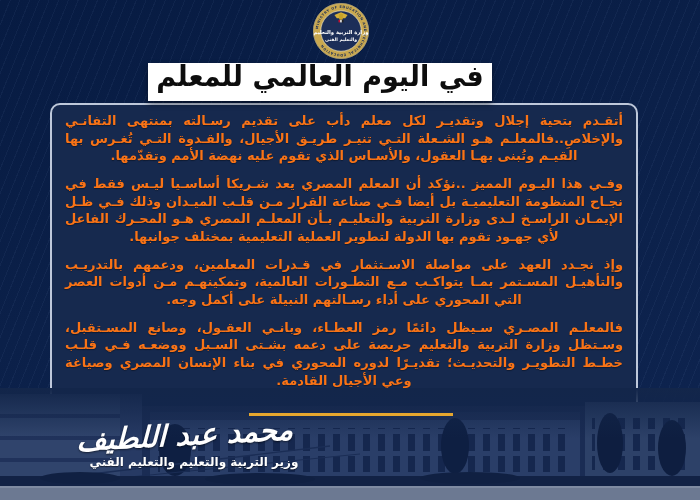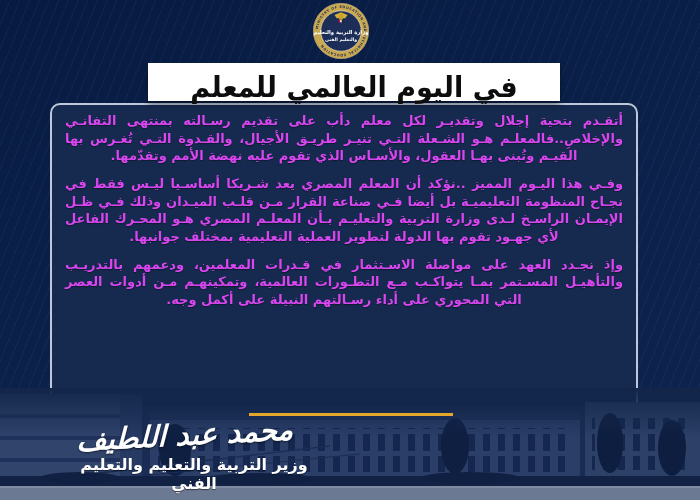--- a/index.html
+++ b/index.html
@@ -9,56 +9,56 @@
     font-family:"DejaVu Sans", sans-serif;
   }
   .pinstripes{
     position:absolute;inset:0;z-index:0;pointer-events:none;
     background:repeating-linear-gradient(112deg,
       rgba(140,170,220,0.06) 0px, rgba(140,170,220,0.06) 1px,
       transparent 1px, transparent 9px);
   }
   .seal{position:absolute;left:311px;top:1px;width:60px;height:60px;z-index:4;}
   .banner{
-    position:absolute;left:148px;top:63px;width:412px;height:38px;z-index:4;
-    background:#ffffff;display:flex;align-items:flex-end;justify-content:center;
+    position:absolute;left:148px;top:63px;width:344px;height:38px;z-index:4;
+    background:#ffffff;display:flex;align-items:flex-start;justify-content:center;
     box-shadow:0 3px 6px rgba(0,0,0,0.45);
   }
   .banner .title{
     color:#0d0d0d;font-size:27px;font-weight:bold;direction:rtl;
     letter-spacing:0px;line-height:1;transform:scaleY(1.05);
   }
   .panel{
     position:absolute;left:50px;top:103px;width:588px;height:324px;z-index:1;
     background:#16294e;border:2px solid rgba(214,222,238,0.88);
     border-radius:10px;box-sizing:border-box;
     padding:7px 13px 0 13px;overflow:hidden;
   }
   .para{
-    direction:rtl;color:#d946ef;font-weight:bold;
+    direction:rtl;color:#f97316;font-weight:bold;
     font-size:13px;line-height:1.36;margin:0 0 10px 0;
     text-align:justify;text-align-last:center;
     text-shadow:0 1px 1px rgba(0,0,0,0.35);
   }
   .building{position:absolute;left:0;top:388px;width:700px;height:112px;z-index:2;}
   .divider{
     position:absolute;left:249px;top:413px;width:204px;height:3px;
     background:#e5a62e;z-index:3;
   }
   .sign-block{
     position:absolute;left:58px;top:418px;width:272px;z-index:3;
     text-align:center;color:#ffffff;direction:rtl;
   }
   .sign-name{
     font-size:29px;font-weight:bold;font-style:italic;
     transform:rotate(-3deg) skewX(-4deg);letter-spacing:1px;
     text-shadow:0 1px 2px rgba(0,0,0,0.5);margin-left:-18px;
   }
   .sign-role{
-    font-size:16px;font-weight:bold;margin-top:3px;
+    font-size:12px;font-weight:bold;margin-top:3px;
     text-shadow:0 1px 1px rgba(0,0,0,0.5);
   }
 </style>
 </head>
 <body>
 
 <div class="pinstripes"></div>
 
 <div class="seal">
   <svg viewBox="0 0 64 64" width="60" height="60">
@@ -84,20 +84,21 @@
 </div>
 
 <div class="banner">
   <div class="title">في اليوم العالمي للمعلم</div>
 </div>
 
 <div class="panel">
   <p class="para">أتقـدم بتحية إجلال وتقديـر لكل معلم دأب على تقديم رسـالته بمنتهى التفانـي والإخلاصِ..فالمعلـم هـو الشـعلة التـي تنيـر طريـق الأجيال، والقـدوة التـي تُغـرس بها القيـم وتُبنى بهـا العقول، والأسـاس الذي تقوم عليه نهضة الأمم وتقدّمها.</p>
   <p class="para">وفـي هذا اليـوم المميز ..نؤكد أن المعلم المصري يعد شـريكا أساسـيا ليـس فقط في نجـاح المنظومة التعليميـة بل أيضا فـي صناعة القرار مـن قلـب الميـدان وذلك فـي ظـل الإيمـان الراسـخ لـدى وزارة التربية والتعليـم بـأن المعلـم المصري هـو المحـرك الفاعل لأي جهـود تقوم بها الدولة لتطوير العملية التعليمية بمختلف جوانبها.</p>
   <p class="para">وإذ نجـدد العهد على مواصلة الاسـتثمار في قـدرات المعلمين، ودعمهم بالتدريـب والتأهيـل المسـتمر بمـا يتواكـب مـع التطـورات العالمية، وتمكينهـم مـن أدوات العصر التي المحوري على أداء رسـالتهم النبيلة على أكمل وجه.</p>
+  <p class="para">فالمعلـم المصـري سـيظل دائمًا رمز العطـاء، وبانـي العقـول، وصانع المسـتقبل، وسـتظل وزارة التربية والتعليم حريصة على دعمه بشـتى السـبل ووضعـه فـي قلـب خطـط التطويـر والتحديـث؛ تقديـرًا لدوره المحوري في بناء الإنسان المصري وصياغة وعي الأجيال القادمة.</p>
 </div>
 
 <div class="building">
   <svg viewBox="0 0 700 112" width="700" height="112">
     <defs>
       <pattern id="winpat" width="15" height="22" patternUnits="userSpaceOnUse">
         <rect x="3" y="2" width="7" height="17" fill="#1b2a4e"></rect>
       </pattern>
       <linearGradient id="fadeTop" x1="0" y1="0" x2="0" y2="1">
         <stop offset="0%" stop-color="#13264a" stop-opacity="1"></stop>

